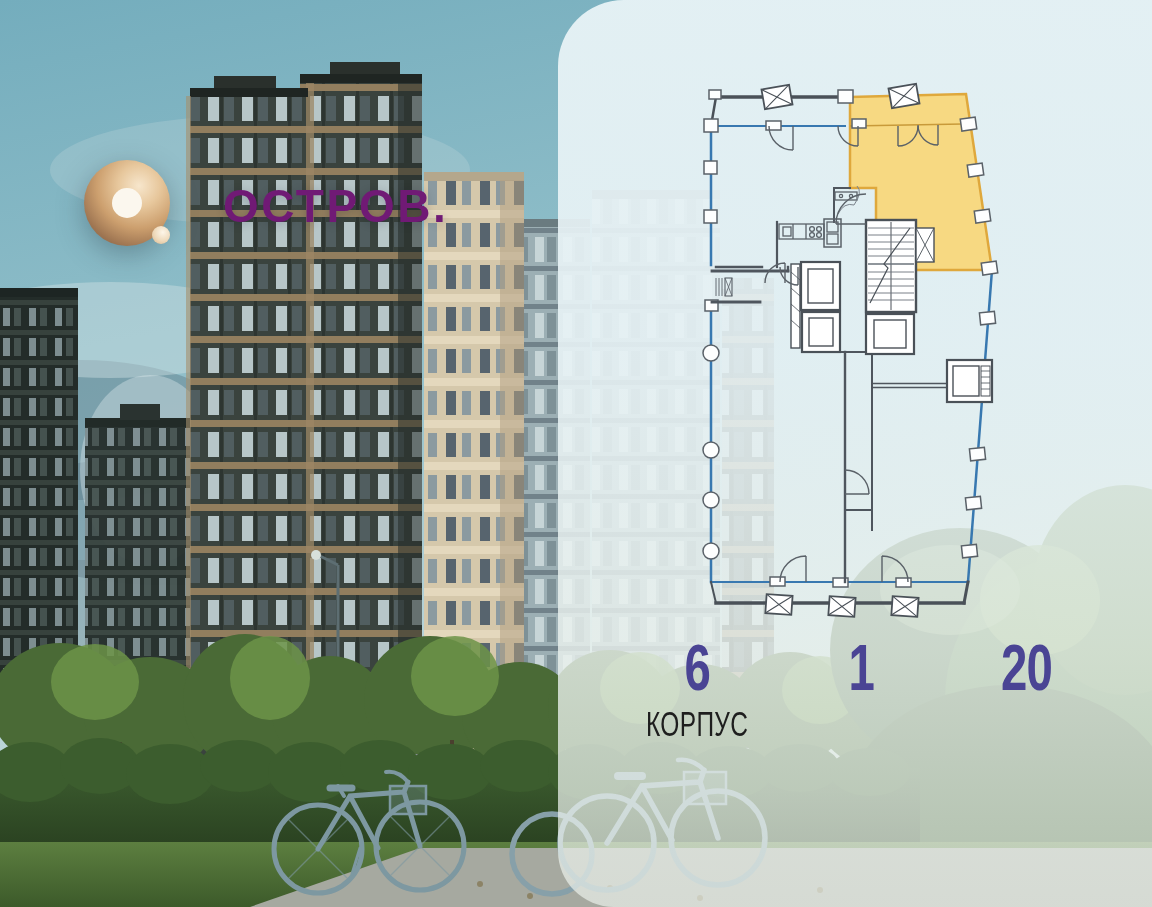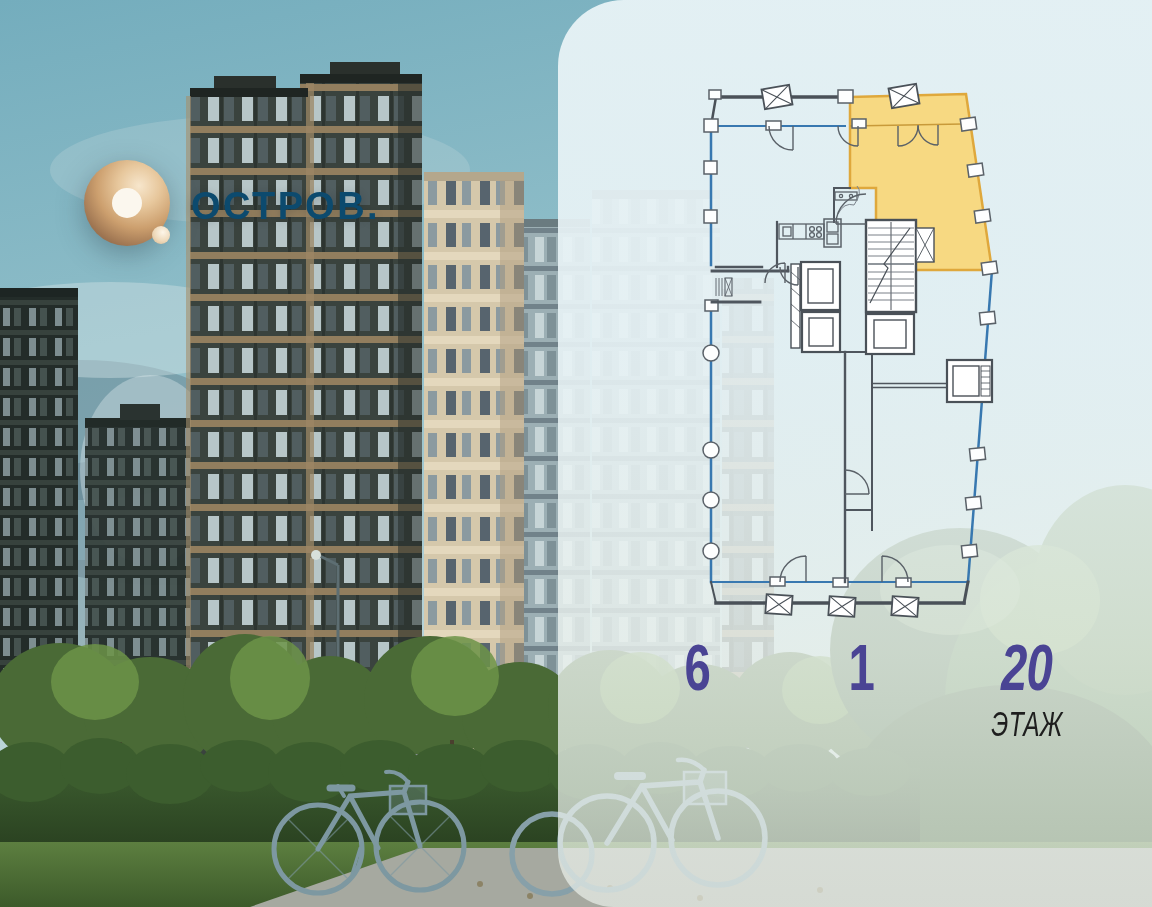--- a/index.html
+++ b/index.html
@@ -12,40 +12,40 @@
          border-radius:66px 0 0 56px;
          background:linear-gradient(180deg,
             rgba(232,243,246,0.95) 0%,
             rgba(232,243,246,0.90) 38%,
             rgba(236,243,239,0.80) 72%,
             rgba(238,244,238,0.66) 100%);}
   .floorplan{position:absolute;left:652px;top:76px;width:356px;height:566px;z-index:3;}
   
   .stats{position:absolute;left:558px;top:636px;width:594px;height:120px;z-index:4;}
   .stat{position:absolute;top:0;width:210px;text-align:center;}
-  .stat-1{left:34px;} .stat-2{left:198px;} .stat-3{left:364px;font-style:italic;}
+  .stat-1{left:34px;} .stat-2{left:198px;} .stat-3{left:364px;}
   .stat-value{display:inline-block;font-size:64px;line-height:64px;font-weight:700;
               color:#4A4494;transform:scaleX(0.74);transform-origin:50% 50%;
               letter-spacing:-1px;}
   .stat-label{display:inline-block;margin-top:6px;font-size:35px;line-height:35px;
               font-weight:400;color:#1E1E1E;transform:scaleX(0.70);
               transform-origin:50% 50%;letter-spacing:0.5px;}
   
   .logo{position:absolute;left:0;top:0;z-index:5;}
   .logo-ring{position:absolute;left:84px;top:160px;width:86px;height:86px;border-radius:50%;
      background:radial-gradient(circle at 64% 30%,#f7e6cc 0%,#e7c79c 26%,#cc9f6e 52%,#9d7451 76%,#7b5840 100%);
      filter:drop-shadow(0 8px 14px rgba(20,30,40,.30));}
   .logo-hole{position:absolute;left:28px;top:28px;width:30px;height:30px;border-radius:50%;
      background:#fbf7ee;}
   .logo-dot{position:absolute;left:152px;top:226px;width:18px;height:18px;border-radius:50%;
      background:radial-gradient(circle at 60% 35%,#fdf6e9 0%,#eed9ba 55%,#d2b astonished 100%);
      background:radial-gradient(circle at 60% 35%,#fdf6e9 0%,#eed9ba 55%,#d2b38c 100%);}
-  .logo-word{position:absolute;left:191px;top:183px;font-size:38px;line-height:46px;
-     font-weight:700;color:#0c4a6e;letter-spacing:2.5px;
-     text-shadow:0 2px 10px rgba(10,25,35,.22);}
+  .logo-word{position:absolute;left:191px;top:183px;font-size:46px;line-height:46px;
+     font-weight:700;color:#701a75;letter-spacing:2.5px;
+     text-shadow:0 2px 10px rgba(10,25,35,.22);padding-left:32px;}
 </style>
 </head>
 <body>
 
 <div class="stage">
 
   <svg class="photo" width="1152" height="907" viewBox="0 0 1152 907">
     <defs>
       <linearGradient id="sky" x1="0" y1="0" x2="0.25" y2="1">
         <stop offset="0" stop-color="#74adbd"></stop>
@@ -412,27 +412,27 @@
       <path d="M845,494 H869 M869,494 A24,24 0 0 0 845,470"></path>
       <path d="M866,224 H836 M836,224 A30,30 0 0 1 866,194"></path>
       <path d="M785,283 V263 M785,263 A20,20 0 0 0 765,283"></path>
       <path d="M798,267 V285 M798,285 A18,18 0 0 1 780,267"></path>
     </g>
   </svg>
 
   <div class="stats">
     <div class="stat stat-1">
       <div><span class="stat-value">6</span></div>
+      <div><span class="stat-label">КОРПУС</span></div>
     </div>
     <div class="stat stat-2">
       <div><span class="stat-value">1</span></div>
     </div>
     <div class="stat stat-3">
       <div><span class="stat-value">20</span></div>
-      <div><span class="stat-label">ЭТАЖ</span></div>
     </div>
   </div>
 
   <div class="logo">
     <div class="logo-ring">
       <div class="logo-hole"></div>
     </div>
     <div class="logo-dot"></div>
     <div class="logo-word">ОСТРОВ.</div>
   </div>

